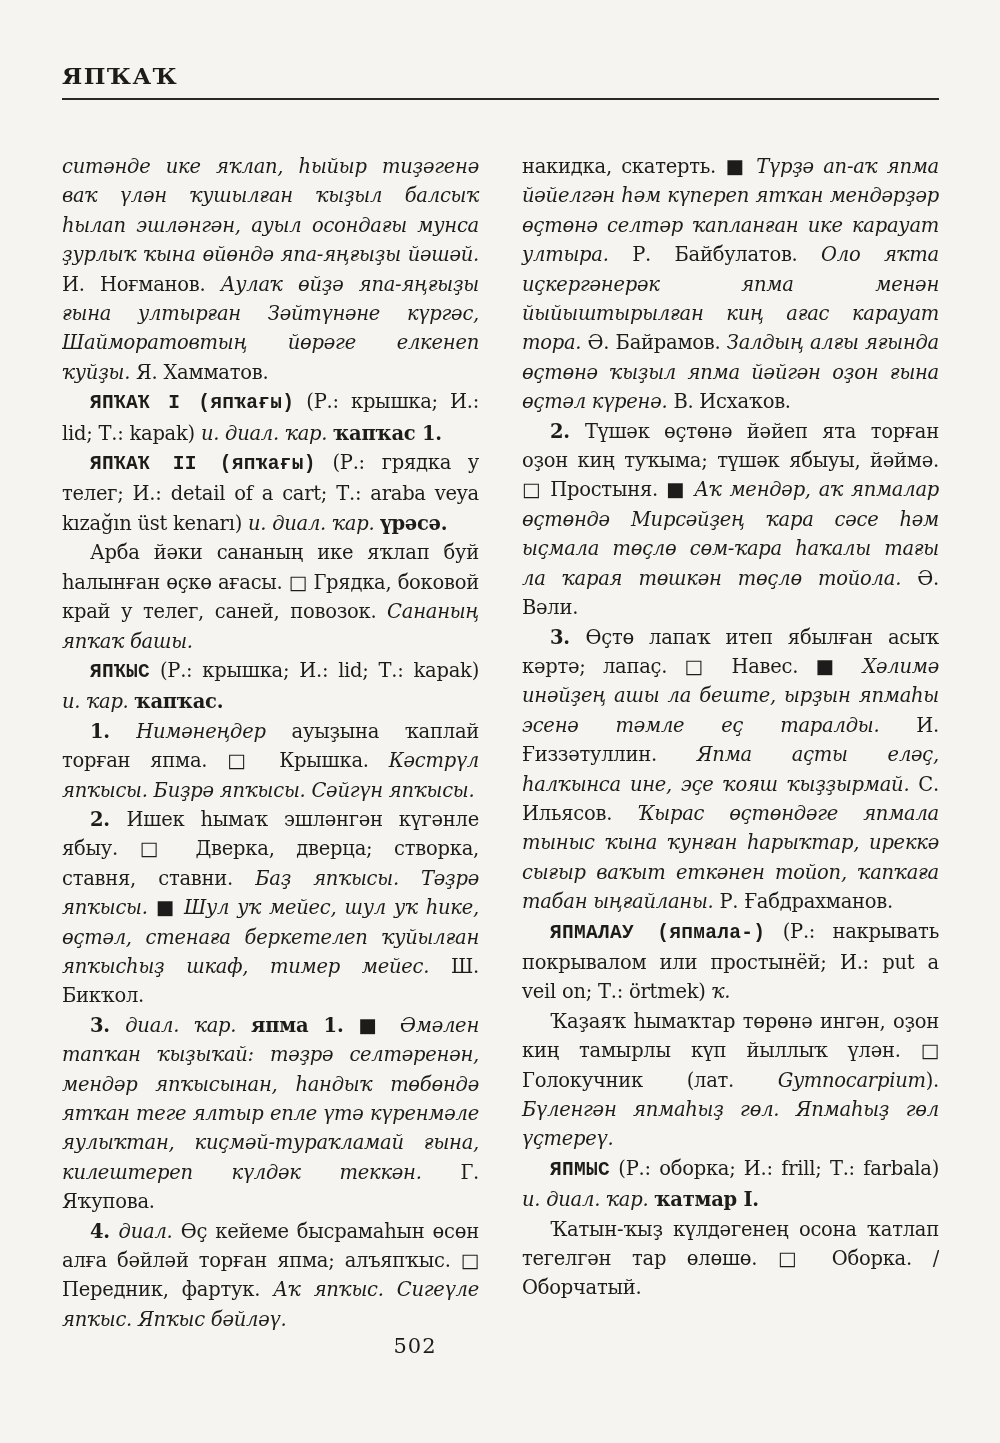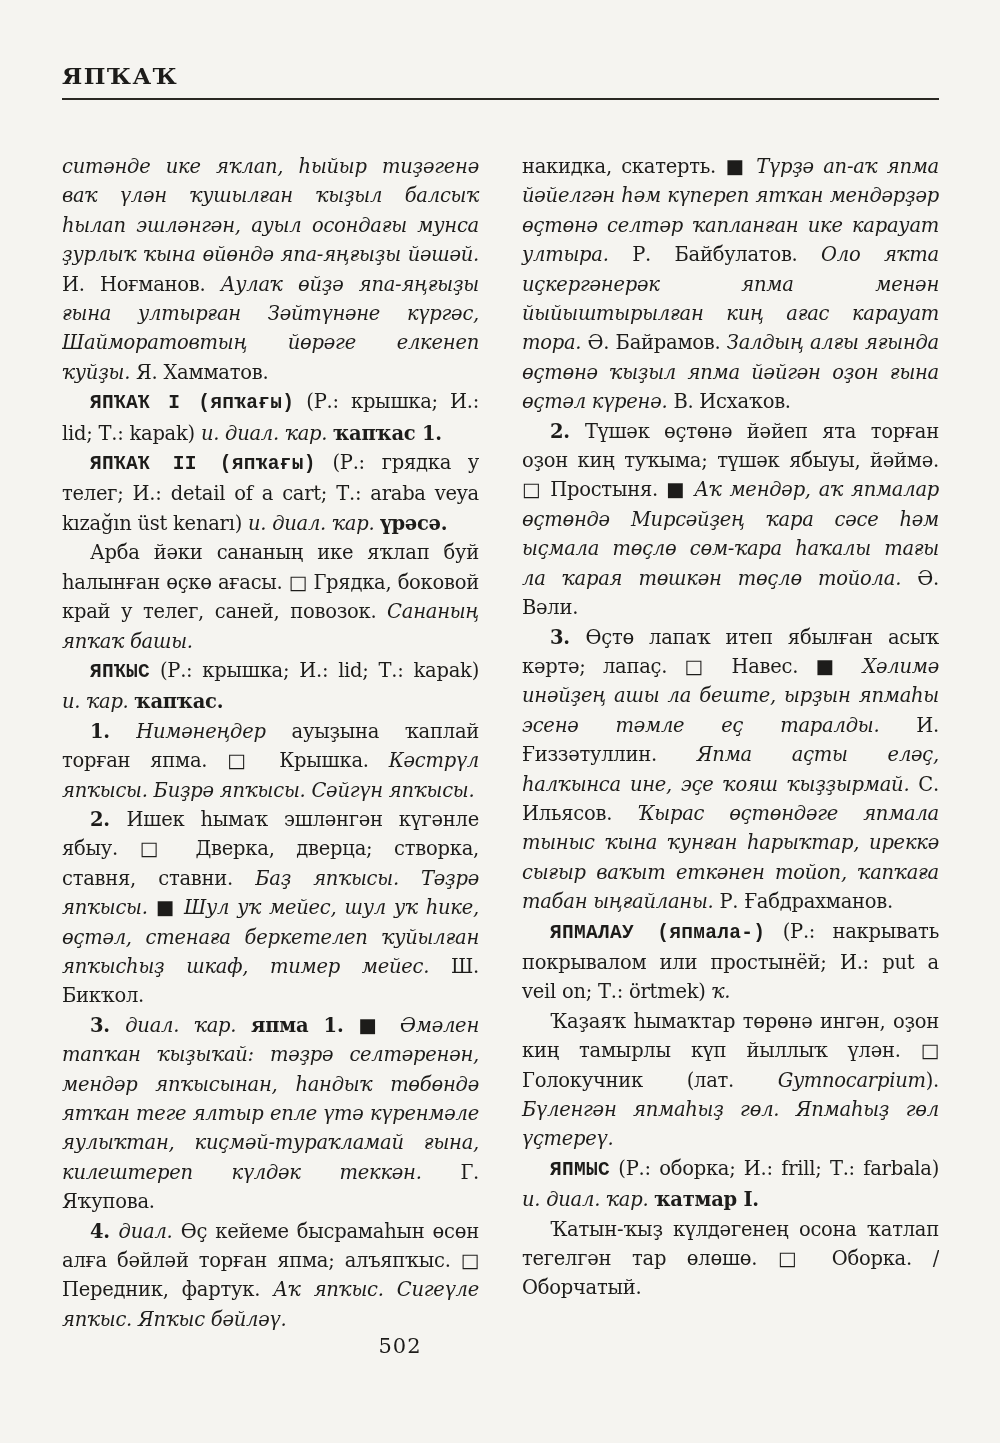--- a/index.html
+++ b/index.html
@@ -69,20 +69,21 @@
   .r-b { font-weight: 700; }
   .r-h { font-weight: 700; letter-spacing: 0.3px; font-family: Liberation Mono, monospace; }
   .page-number {
     position: absolute;
     left: 0;
     top: 1334px;
     width: 100%;
     text-align: center;
     font-size: 21px;
     letter-spacing: 1px;
+    padding-left: 15px;
   }
 </style>
 </head>
 <body>
 
 <div class="page">
   <div class="running-head">ЯПҠАҠ</div>
   <div class="header-rule"></div>
   <div class="columns">
     <div class="col" id="col-left">

